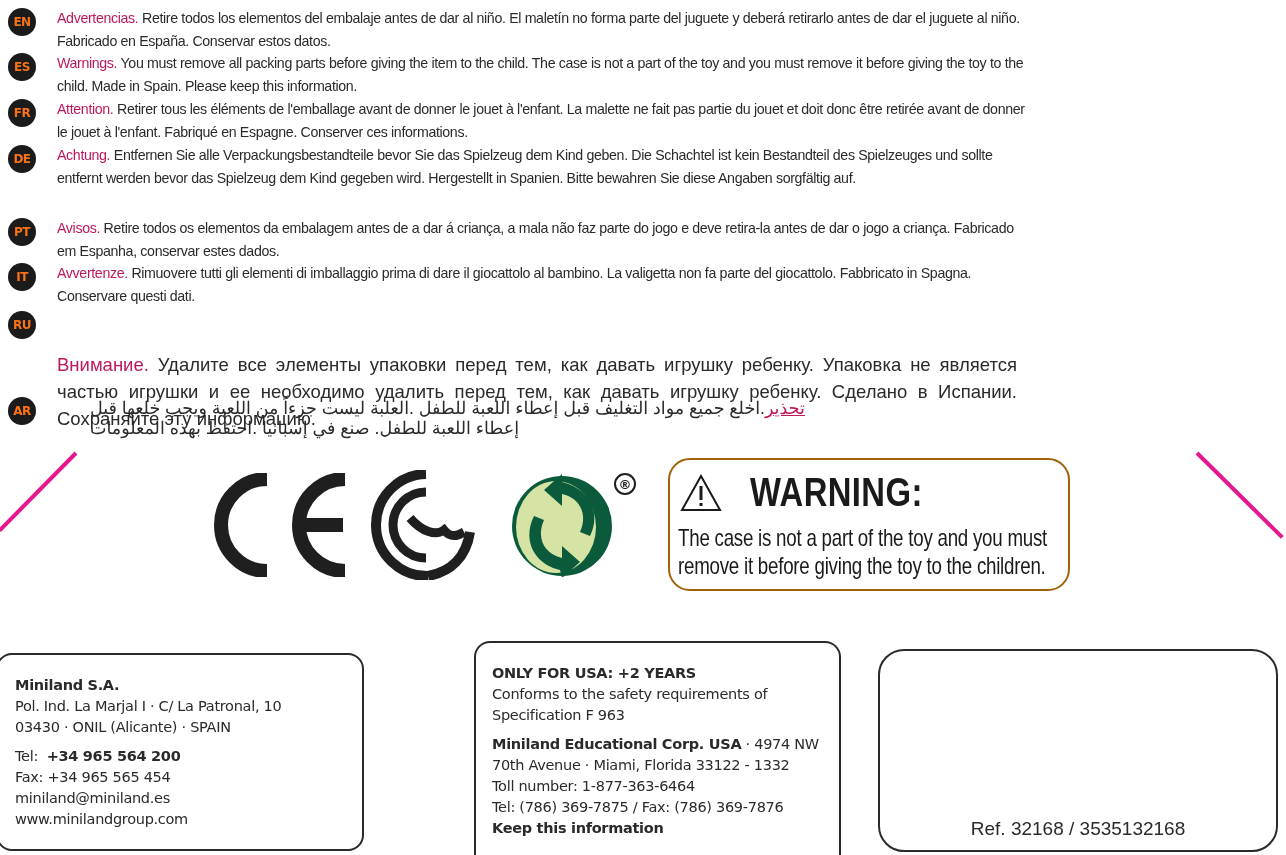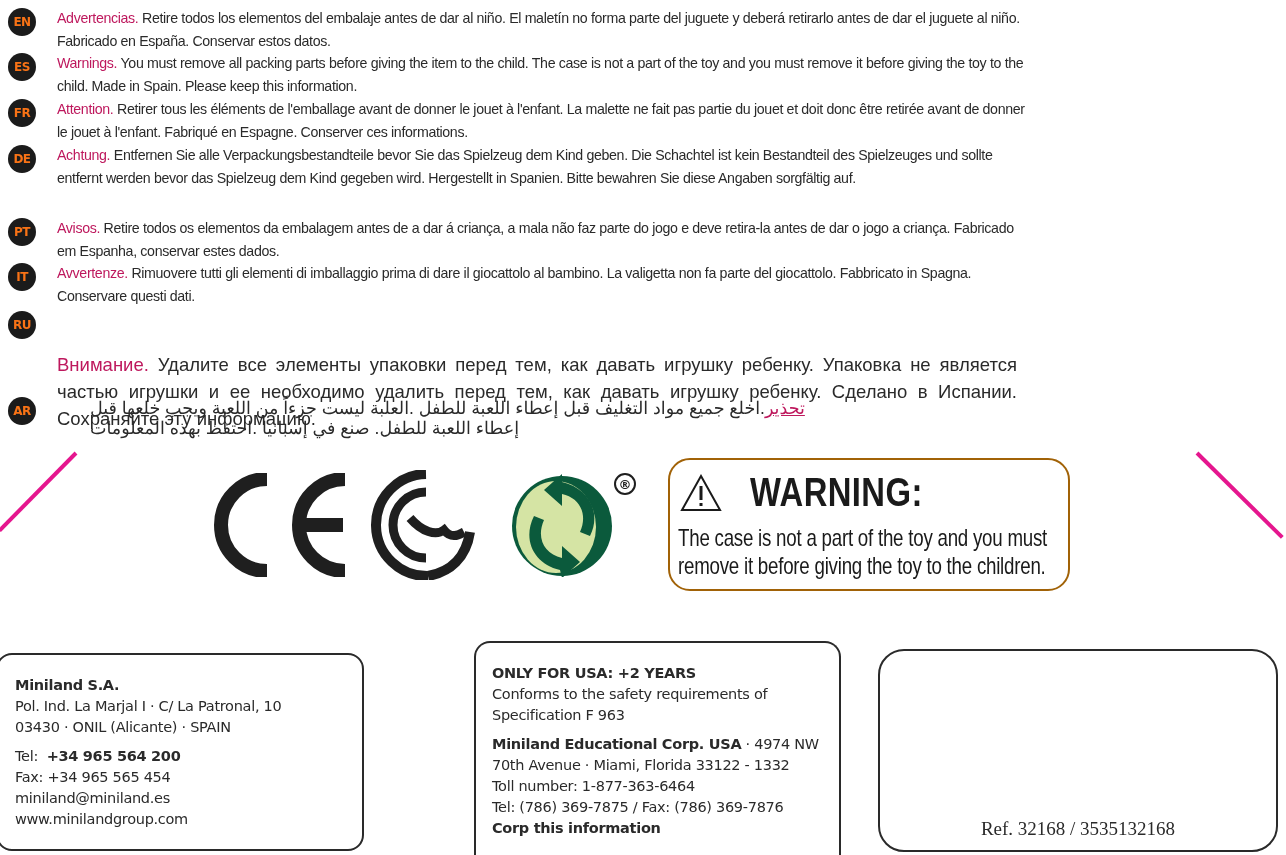--- a/index.html
+++ b/index.html
@@ -44,21 +44,21 @@
       position: absolute; border: 2px solid #2a2a2a; border-radius: 16px; background: #fff;
     }
     .info-line {
       font-family: "DejaVu Sans", sans-serif; font-size: 14.5px; line-height: 21px;
       color: #2a2a2a; white-space: nowrap; letter-spacing: -0.3px;
     }
     .info-line.bold { font-weight: bold; }
     .gap { height: 8px; }
     .ref {
       position: absolute; left: 0; right: 0; bottom: 10px; text-align: center;
-      font-family: Liberation Serif, serif; font-size: 19px; color: #2a2a2a;
+      font-family: Liberation Sans, sans-serif; font-size: 19px; color: #2a2a2a;
     }
   </style>
 </head>
 <body>
 
 <div class="lang-block" style="top:0;">
   <div class="lang-badge" style="top:8px;">EN</div>
   <div class="lang-text" style="top:7px;"><b>Advertencias.</b><span> Retire todos los elementos del embalaje antes de dar al niño. El maletín no forma parte del juguete y deberá retirarlo antes de dar el juguete al niño. Fabricado en España. Conservar estos datos.</span></div>
 </div>
 
@@ -154,18 +154,18 @@
 
 <div class="info-box" style="left:438px; top:641px; width:367px; height:214px; padding:20px 16px 0 16px; border-bottom:none; border-bottom-left-radius:0; border-bottom-right-radius:0;margin-left:36px;">
   <div class="info-line bold">ONLY FOR USA: +2 YEARS</div>
   <div class="info-line">Conforms to the safety requirements of</div>
   <div class="info-line">Specification F 963</div>
   <div class="gap"></div>
   <div class="info-line"><b>Miniland Educational Corp. USA</b><span> · 4974 NW</span></div>
   <div class="info-line">70th Avenue · Miami, Florida 33122 - 1332</div>
   <div class="info-line">Toll number: 1-877-363-6464</div>
   <div class="info-line">Tel: (786) 369-7875 / Fax: (786) 369-7876</div>
-  <div class="info-line bold">Corp this information</div>
+  <div class="info-line bold">Keep this information</div>
 </div>
 
 <div class="info-box" style="left:878px; top:649px; width:400px; height:203px; border-radius:26px;">
   <div class="ref">Ref. 32168 / 3535132168</div>
 </div>
 
 </body></html>

